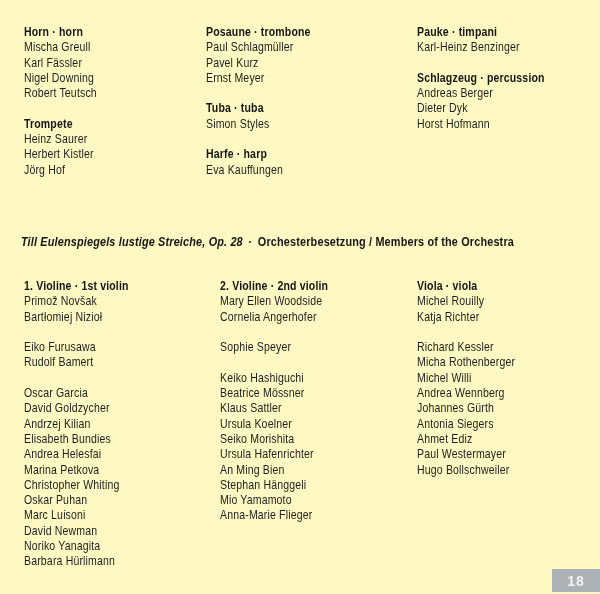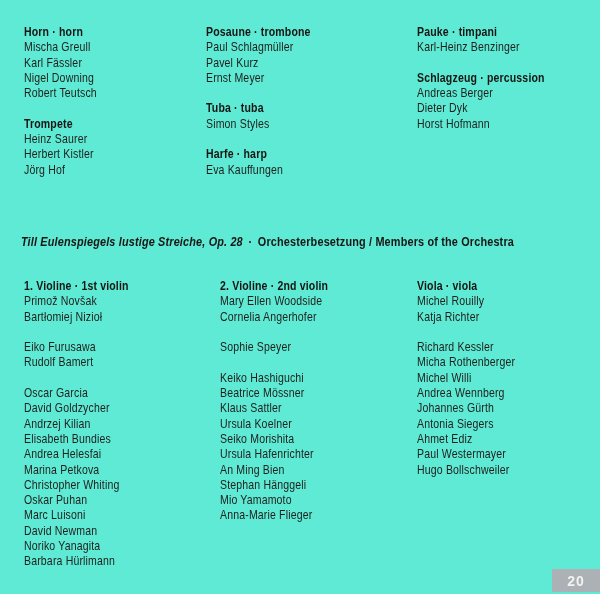--- a/index.html
+++ b/index.html
@@ -3,21 +3,21 @@
 <meta charset="utf-8">
 <style>
   html, body {
     margin: 0;
     padding: 0;
   }
   .page {
     position: relative;
     width: 600px;
     height: 594px;
-    background: #5eead4;
+    background: #fef9c3;
     overflow: hidden;
     font-family: "Liberation Sans", sans-serif;
     color: #1e1e1c;
   }
   .col {
     position: absolute;
     transform: scaleX(0.78);
     transform-origin: 0 0;
     white-space: nowrap;
     font-size: 13.5px;
@@ -165,16 +165,16 @@
       <div class="line">Michel Willi</div>
       <div class="line">Andrea Wennberg</div>
       <div class="line">Johannes Gürth</div>
       <div class="line">Antonia Siegers</div>
       <div class="line">Ahmet Ediz</div>
       <div class="line">Paul Westermayer</div>
       <div class="line">Hugo Bollschweiler</div>
     </div>
 
   <div class="pagenum">
-    <span>20</span>
+    <span>18</span>
   </div>
 
 </div>
 
 </body></html>

